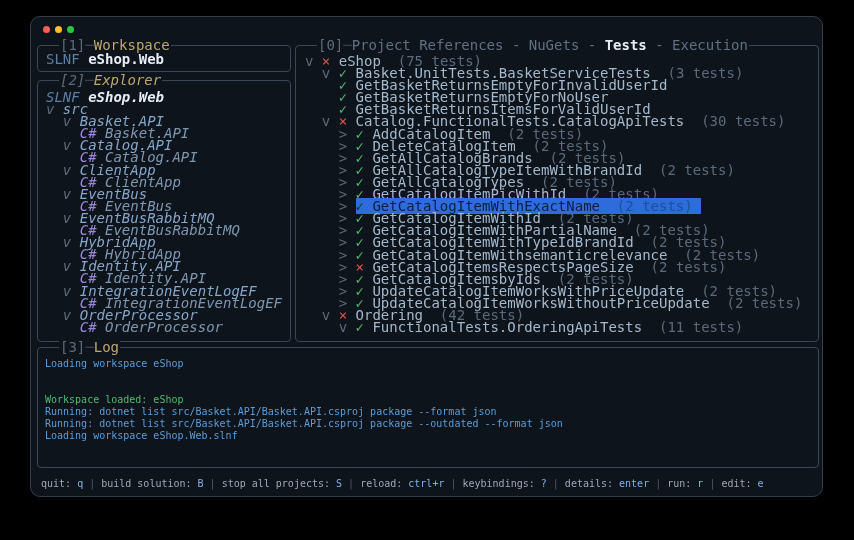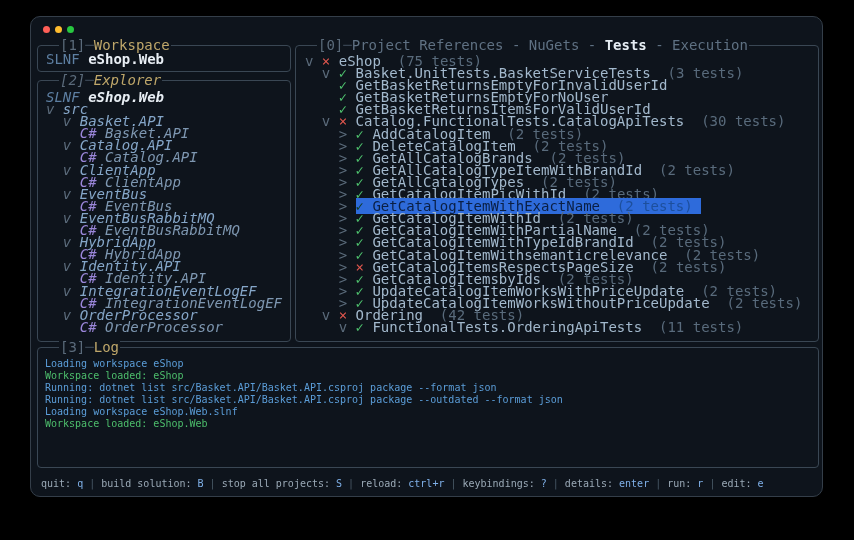--- a/index.html
+++ b/index.html
@@ -78,21 +78,21 @@
   .sel .tcount { color: #1d4f9c; }
 
   
   .tab { color: #5f7183; }
   .tab.active { color: #e6edf3; font-weight: bold; }
   .tabsep { color: #5f7183; }
 
   
   .logline { white-space: pre; font-size: 10px; line-height: 12.1px; height: 12.1px; }
   .log-info { color: var(--info, #5b9dd8); }
-  .log-success { color: var(--success, #4dbe6c); }
+  .log-success { color: var(--success, #4dbe6c); margin-top: 24px; }
 
   
   .statusbar {
     position: absolute; left: 10px; right: 10px; top: 461px;
     font-size: 10px; line-height: 12px; white-space: pre;
   }
   .sb-label { color: #9aa9b6; }
   .sb-key { color: #7fb0e8; }
   .sb-sep { color: #4a5a68; }
 </style>

